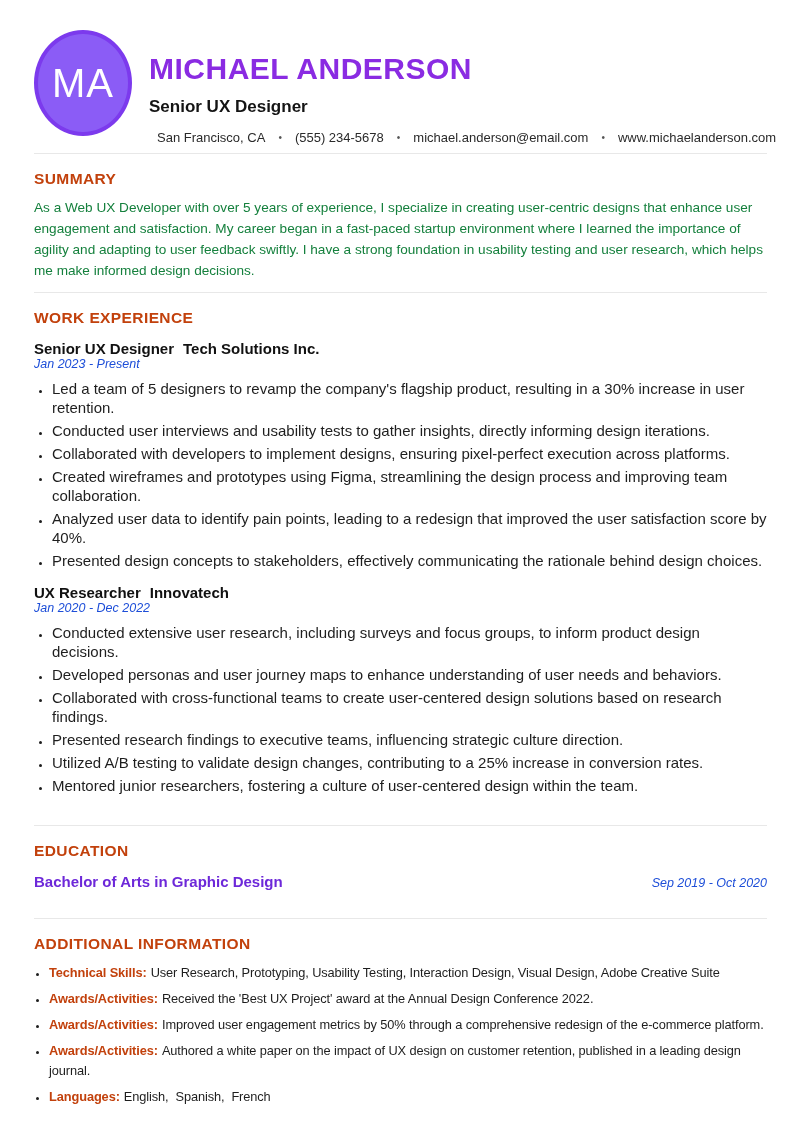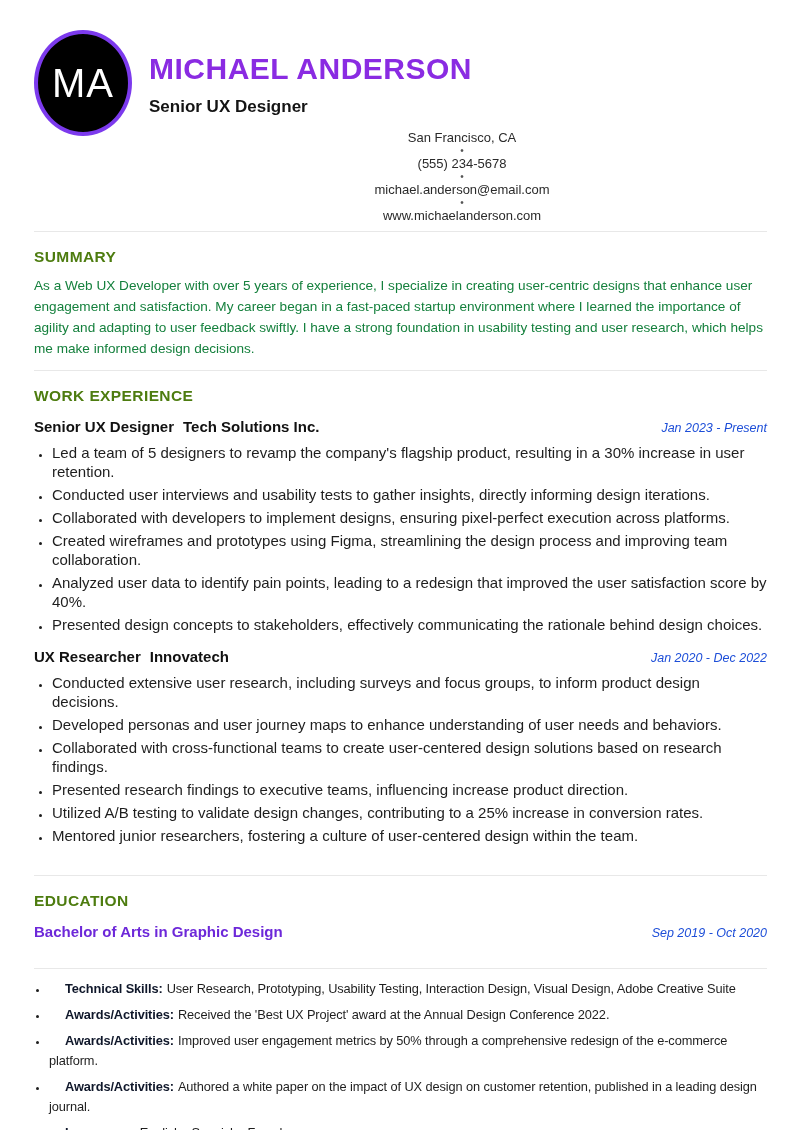--- a/index.html
+++ b/index.html
@@ -11,73 +11,73 @@
     color: #1f1f1f;
     padding: 30px 33px 0 34px;
     overflow: hidden;
   }
 
   
   .header { display: flex; align-items: flex-start; gap: 17px; }
   .avatar {
     width: 98px; height: 106px; flex-shrink: 0;
     border-radius: 50%;
-    background: #000000;
+    background: #8b5cf6;
     border: 4px solid #7C3AED;
     display: flex; align-items: center; justify-content: center;
   }
   .avatar-initials {
     color: #ffffff; font-size: 40px; font-weight: 400; letter-spacing: 1px;
   }
   .head-text { flex: 1; min-width: 0; }
   .cand-name {
     margin: 22px 0 0; font-size: 30px; font-weight: 800;
     color: #8A2BE2; letter-spacing: 0.5px; line-height: 1.1;
   }
   .cand-title { margin-top: 12px; font-size: 17px; font-weight: 600; color: #141414; }
   .contact-row {
     margin: 13px 0 0 8px; font-size: 13px; color: #2a2a2a;
-    display: flex; align-items: center; white-space: nowrap; flex-direction: column;
+    display: flex; align-items: center; white-space: nowrap;
   }
   .contact-dot { margin: 0 13px; font-size: 10px; color: #555; }
   .contact-link { color: #2a2a2a; text-decoration: none; text-align: center; }
 
   
   .rule { border: none; border-top: 1px solid #e8e8e8; margin: 0; }
   .rule-1 { margin-top: 8px; }
   .rule-2 { margin-top: 11px; }
   .rule-3 { margin-top: 30px; }
   .rule-4 { margin-top: 28px; }
   .sec-heading {
     margin: 16px 0 0; font-size: 15.5px; font-weight: 700;
-    color: #4d7c0f; letter-spacing: 0.4px;
+    color: #c2410c; letter-spacing: 0.4px;
   }
 
   
   .summary-text { margin: 9px 0 0; font-size: 13.6px; line-height: 21px; color: #15803d; }
 
   
-  .job-head { display: flex; justify-content: space-between; align-items: baseline; margin-top: 13px; }
+  .job-head { display: flex; justify-content: space-between; align-items: baseline; margin-top: 13px; flex-direction: column; }
   .job-head-2 { margin-top: 14px; }
   .job-title-line { font-size: 15px; font-weight: 700; color: #111; }
   .job-company { margin-left: 9px; }
   .dates { font-size: 12.5px; font-style: italic; color: #1d4ed8; font-weight: 400; white-space: nowrap; }
   .bullets { margin: 8px 0 0; padding-left: 18px; list-style: disc; }
   .bullets li { font-size: 15px; line-height: 19px; margin-bottom: 4px; color: #1e1e1e; }
   .bullets li::marker { font-size: 11px; }
 
   
   .edu-row { display: flex; justify-content: space-between; align-items: baseline; margin-top: 13px; }
   .edu-degree { font-size: 15px; font-weight: 700; color: #6d28d9; }
 
   
   .add-list { margin: 10px 0 0; padding-left: 15px; list-style: disc; }
   .add-list li { font-size: 12.8px; line-height: 20px; margin-bottom: 6px; color: #1e1e1e; letter-spacing: -0.1px; }
   .add-list li::marker { font-size: 11px; }
-  .add-label { font-weight: 700; margin-right: 4px; color: #0f172a; margin-left: 16px; }
+  .add-label { font-weight: 700; margin-right: 4px; color: #c2410c; }
   .add-text { white-space: pre-wrap; }
 </style>
 </head>
 <body>
 
 <div class="page">
 
   <div class="header">
     <div class="avatar">
       <span class="avatar-initials">MA</span>
@@ -130,40 +130,41 @@
       <div class="job-head job-head-2">
         <div class="job-title-line">
           <span>UX Researcher</span><span class="job-company">Innovatech</span>
         </div>
         <span class="dates">Jan 2020 - Dec 2022</span>
       </div>
       <ul class="bullets">
         <li>Conducted extensive user research, including surveys and focus groups, to inform product design decisions.</li>
         <li>Developed personas and user journey maps to enhance understanding of user needs and behaviors.</li>
         <li>Collaborated with cross-functional teams to create user-centered design solutions based on research findings.</li>
-        <li>Presented research findings to executive teams, influencing increase product direction.</li>
+        <li>Presented research findings to executive teams, influencing strategic culture direction.</li>
         <li>Utilized A/B testing to validate design changes, contributing to a 25% increase in conversion rates.</li>
         <li>Mentored junior researchers, fostering a culture of user-centered design within the team.</li>
       </ul>
     </div>
   </section>
 
   <hr class="rule rule-3">
 
   <section>
     <h2 class="sec-heading">EDUCATION</h2>
     <div class="edu-row">
       <span class="edu-degree">Bachelor of Arts in Graphic Design</span>
       <span class="dates">Sep 2019 - Oct 2020</span>
     </div>
   </section>
 
   <hr class="rule rule-4">
 
   <section>
+    <h2 class="sec-heading">ADDITIONAL INFORMATION</h2>
     <ul class="add-list">
       <li>
         <span class="add-label">Technical Skills:</span><span class="add-text">User Research, Prototyping, Usability Testing, Interaction Design, Visual Design, Adobe Creative Suite</span>
       </li>
       <li>
         <span class="add-label">Awards/Activities:</span><span class="add-text">Received the 'Best UX Project' award at the Annual Design Conference 2022.</span>
       </li>
       <li>
         <span class="add-label">Awards/Activities:</span><span class="add-text">Improved user engagement metrics by 50% through a comprehensive redesign of the e-commerce platform.</span>
       </li>

